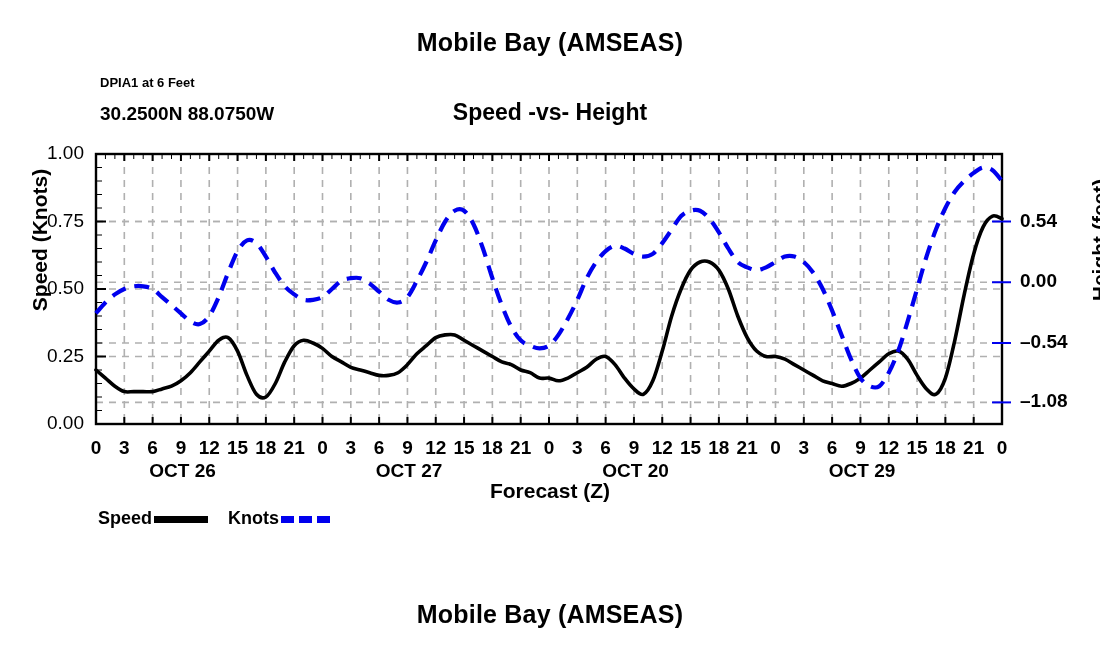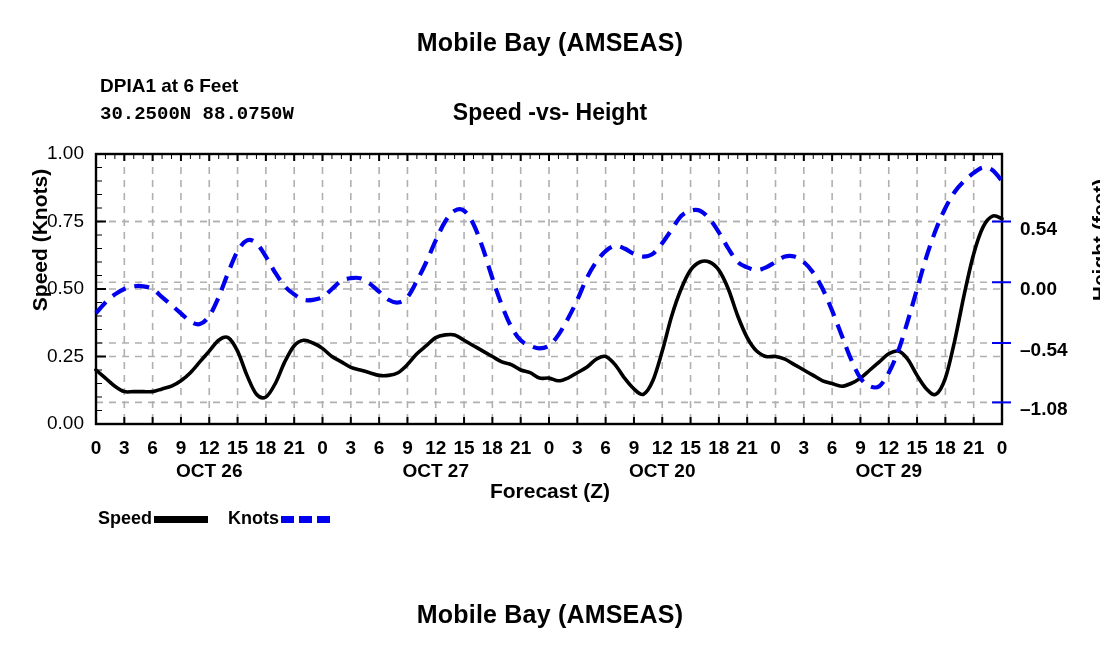--- a/index.html
+++ b/index.html
@@ -13,22 +13,22 @@
   .txt{position:absolute;white-space:nowrap;font-weight:bold;}
 
   #top-title{
     left:0;top:28px;width:1100px;text-align:center;
     font-size:25px;letter-spacing:.2px;
   }
   #bottom-title{
     left:0;top:600px;width:1100px;text-align:center;
     font-size:25px;letter-spacing:.2px;
   }
-  #station-line{left:100px;top:75px;font-size:19px;}
-  #coord-line{left:100px;top:103px;font-size:19px;font-family:Liberation Mono, monospace;}
+  #station-line{left:100px;top:75px;font-size:13px;}
+  #coord-line{left:100px;top:103px;font-size:19px;}
   #subtitle{
     left:0;top:99px;width:1100px;text-align:center;font-size:23px;
   }
   #datestamp{right:100px;top:103px;font-size:19px;text-align:right;}
 
   #ylabel-left{
     left:-60px;top:228px;width:200px;text-align:center;
     font-size:21px;transform:rotate(-90deg);transform-origin:center center;
   }
   #ylabel-right{
@@ -39,28 +39,28 @@
     left:0;top:479px;width:1100px;text-align:center;font-size:21px;
   }
 
   
   .plot-svg{position:absolute;left:0;top:0;}
 
   .ytick-l{
     position:absolute;width:70px;text-align:right;font-size:19px;font-weight:normal;
   }
   .ytick-r{
-    position:absolute;width:80px;text-align:left;font-size:19px;font-weight:bold;margin-top:8px;
+    position:absolute;width:80px;text-align:left;font-size:19px;font-weight:bold;
   }
   .xtick{
     position:absolute;top:437px;width:30px;text-align:center;
     font-size:19px;font-weight:bold;
   }
   .daylabel{
-    position:absolute;top:460px;width:120px;text-align:center;
+    position:absolute;top:460px;width:120px;
     font-size:19px;font-weight:bold;
   }
 
   
   #legend{position:absolute;left:98px;top:505px;height:26px;}
   .leg-item{position:absolute;top:0;height:26px;white-space:nowrap;}
   .leg-text{font-size:18px;font-weight:bold;line-height:26px;}
   .leg-swatch{display:inline-block;vertical-align:middle;width:54px;height:7px;margin-left:2px;}
   .leg-swatch.solid{background:#000;}
   .leg-swatch.dashed{

